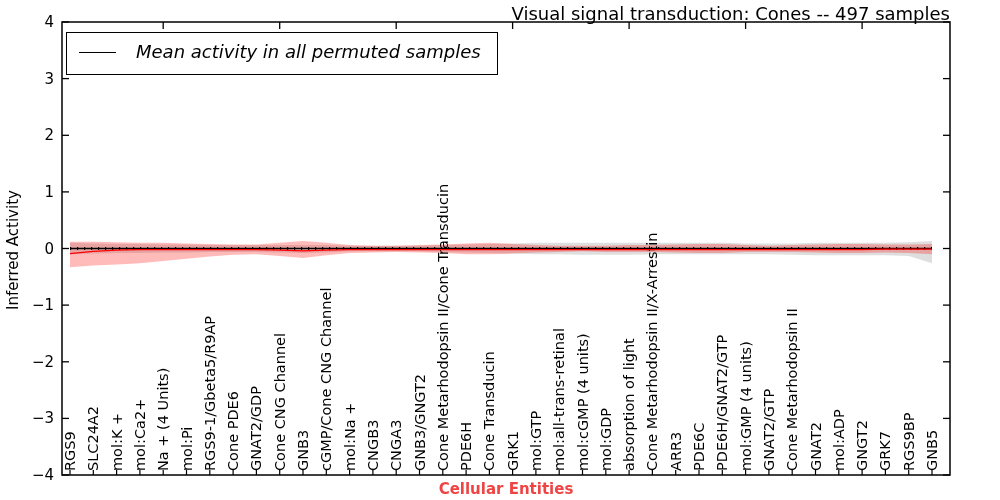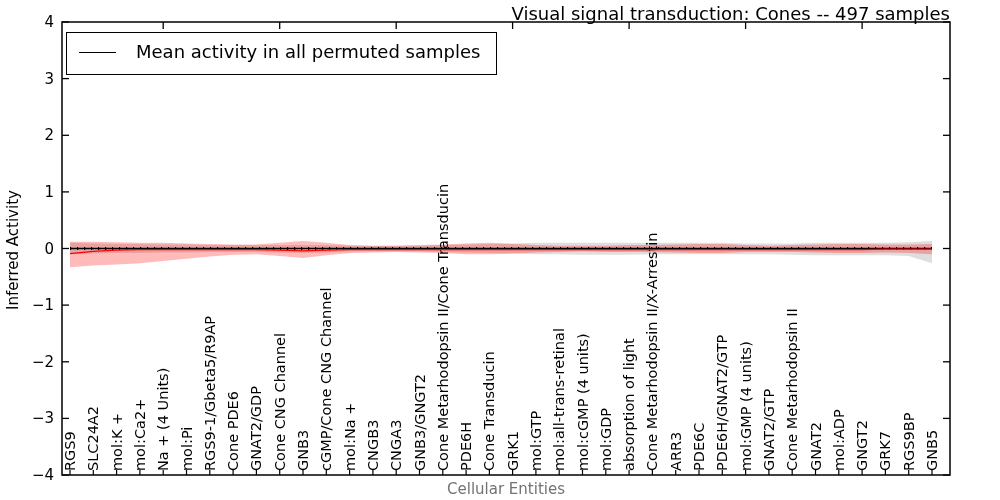--- a/index.html
+++ b/index.html
@@ -6,33 +6,33 @@
   .figure{
     position:relative;width:1000px;height:500px;background:#ffffff;
     font-family:"DejaVu Sans","Liberation Sans",sans-serif;overflow:hidden;
   }
   .chart-title{
     position:absolute;left:62px;top:3px;width:888px;text-align:right;
     font-size:18px;color:#000;white-space:nowrap;
   }
   .x-label{
     position:absolute;left:62px;top:480px;width:888px;text-align:center;
-    font-size:15px;color:#737373;
+    font-size:15px;color:#ef4444;font-weight:bold;
   }
   .y-label{
     position:absolute;left:-52px;top:241px;width:130px;text-align:center;
     font-size:15px;color:#000;transform:rotate(-90deg);transform-origin:center;
   }
   .plot-svg{position:absolute;left:0;top:0;}
   .legend{
     position:absolute;left:66px;top:32px;background:#ffffff;
     border:1.8px solid #000;padding:5px 16px 7px 12px;z-index:5;
   }
   .legend-row{display:flex;align-items:center;font-size:18px;color:#000;
-    line-height:1.6;white-space:nowrap;}
+    line-height:1.6;white-space:nowrap;font-style:italic;}
   .legend-sample{display:inline-block;width:37px;height:0;margin-right:20px;
     border-top:1.6px solid #000;}
   .legend-sample.red{border-top-color:#ff0000;}
 </style>
 </head>
 <body>
 
 <div class="figure">
   <div class="chart-title">Visual signal transduction: Cones -- 497 samples</div>
   <div class="y-label">Inferred Activity</div>

